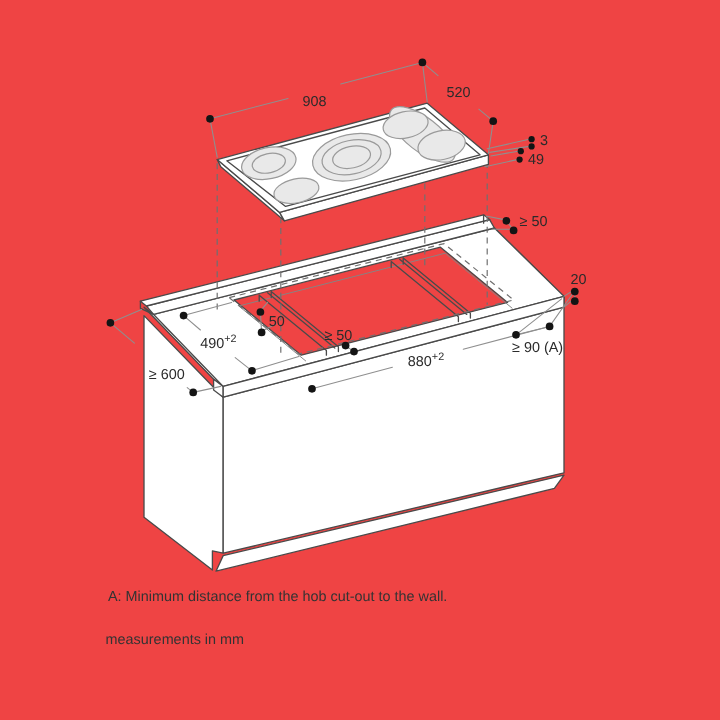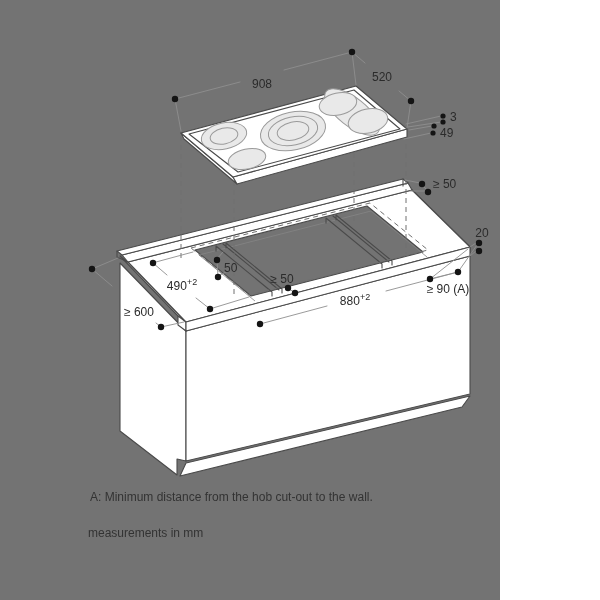--- a/index.html
+++ b/index.html
@@ -1,16 +1,16 @@
 <!DOCTYPE html>
 <html><head>
 <meta charset="utf-8">
 <style>
   html,body{margin:0;padding:0;background:#ffffff;}
-  .stage{position:relative;width:500px;height:600px;background:#737373;overflow:hidden;
+  .stage{position:relative;width:600px;height:600px;background:#ef4444;overflow:hidden;
          font-family:"Liberation Sans", sans-serif;}
   svg{display:block;}
   .draw{stroke:#4a4a4a;stroke-width:1.1;fill:none;stroke-linejoin:round;stroke-linecap:round;}
   .face{fill:#ffffff;}
   .thin{stroke:#8f8f8f;stroke-width:0.9;fill:none;stroke-linecap:round;}
   .dash{stroke:#707070;stroke-width:1;fill:none;stroke-dasharray:5 4;}
   .lip{stroke:#858585;stroke-width:0.8;fill:none;}
   .zone{fill:#e9e9e9;stroke:#9a9a9a;stroke-width:1;}
   .ring{fill:none;stroke:#9a9a9a;stroke-width:1;}
   .dot{fill:#141414;stroke:none;}

